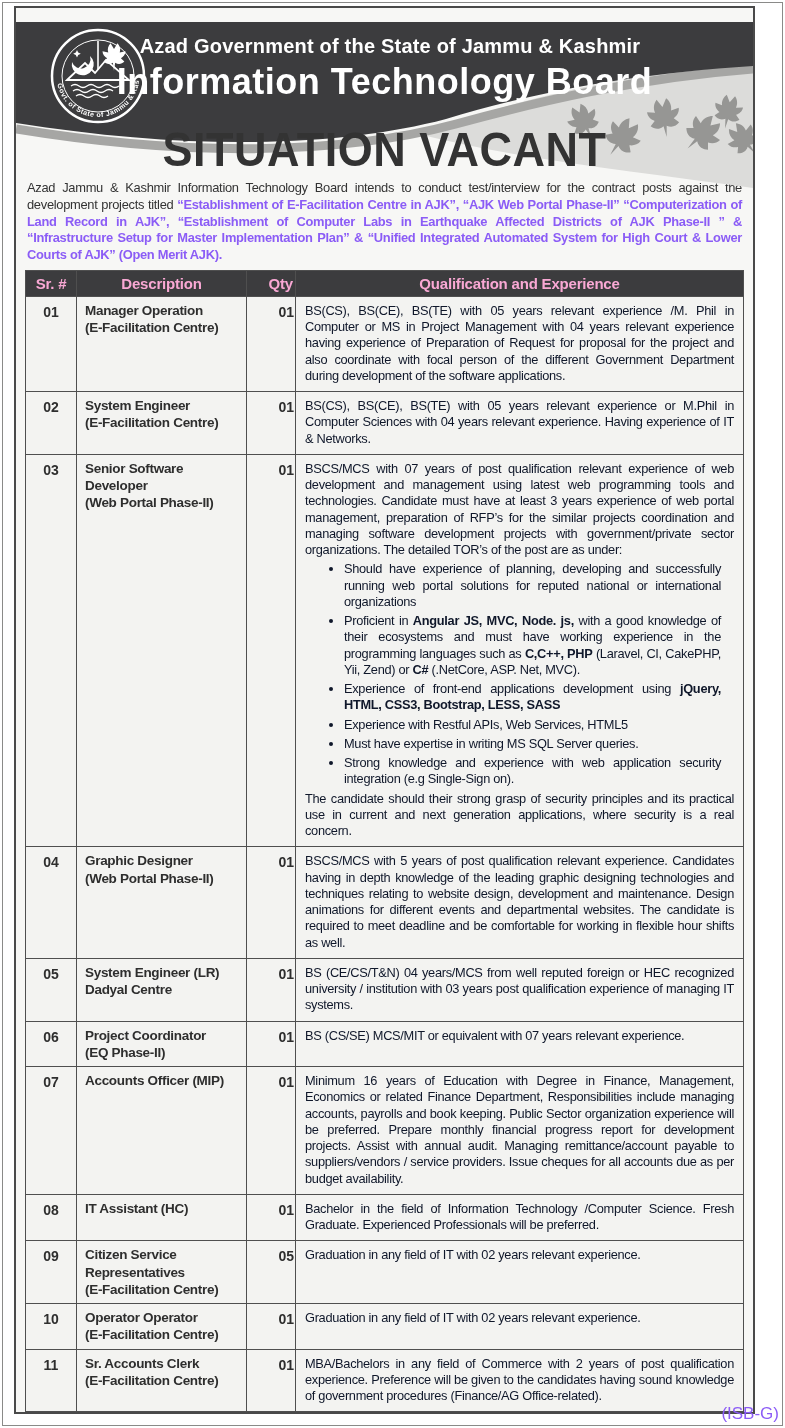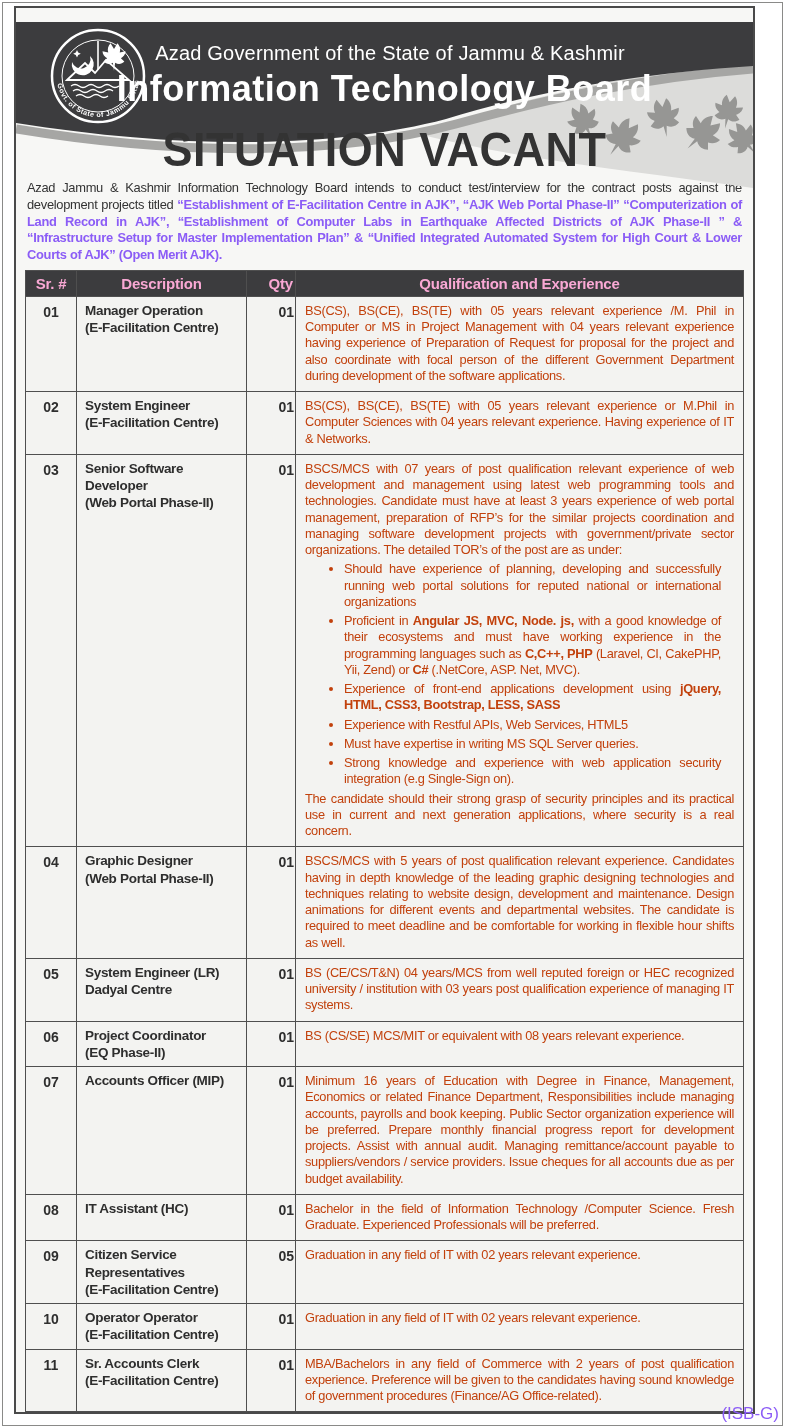--- a/index.html
+++ b/index.html
@@ -4,39 +4,39 @@
 <style>
   html,body{margin:0;padding:0;width:785px;height:1428px;overflow:hidden;background:#fff;
     font-family:"Liberation Sans","DejaVu Sans",sans-serif;color:#2e2e2e;}
   .page-frame{position:absolute;left:2px;top:2px;width:779px;height:1422px;border:1px solid #8a8a88;}
   .ad{position:absolute;left:14px;top:6px;width:741px;height:1408px;border:2px solid #4a4a4a;
     background:#f7f7f5;box-sizing:border-box;overflow:hidden;}
   
   .banner{position:relative;height:168px;}
   .banner svg.wave{position:absolute;left:0;top:14px;width:737px;height:168px;}
   .banner-titles{position:absolute;left:0;right:0;top:22px;text-align:center;z-index:3;color:#fff;}
-  .govt-line{font-size:20px;font-weight:normal;letter-spacing:0.2px;margin:12px 0 3px 0;padding-left:11px;}
+  .govt-line{font-size:20px;font-weight:bold;letter-spacing:0.2px;margin:5px 0 3px 0;padding-left:11px;}
   .board-line{font-size:36px;font-weight:bold;letter-spacing:0.5px;margin:0;}
   .seal{position:absolute;left:32px;top:18px;z-index:4;}
   .big-title{position:absolute;left:0;right:0;top:116px;z-index:3;text-align:center;
     font-size:45px;font-weight:bold;color:#333;letter-spacing:0.5px;transform:scaleY(1.08);}
   
   .intro{margin:4px 11px 6px 11px;font-size:12.9px;line-height:1.3;letter-spacing:-0.3px;
     text-align:justify;color:#333;}
   .intro b{color:#8b5cf6;}
   
   table.jobs{border-collapse:collapse;width:719px;margin:2px auto 4px auto;background:#f3f3f1;}
   .jobs th,.jobs td{border:1.5px solid #4f4f4f;}
   .jobs th{background:#3c3c3e;color:#f9a8d4;font-size:15px;font-weight:bold;padding:4px 2px;letter-spacing:-0.2px;}
   .c-sr{width:46px;text-align:center;font-weight:bold;vertical-align:top;padding-top:7px;font-size:14px;}
   .c-desc{width:158px;font-weight:bold;vertical-align:top;padding:5px 3px 5px 8px;font-size:13.5px;
     line-height:1.28;letter-spacing:-0.3px;}
   .c-qty{width:44px;text-align:right;font-weight:bold;vertical-align:top;padding-top:7px;font-size:14px;}
   .c-qual{vertical-align:top;padding:4px 9px 5px 9px;text-align:justify;font-size:12.8px;
-    line-height:1.27;letter-spacing:-0.3px;color:#c2410c;}
+    line-height:1.27;letter-spacing:-0.3px;color:#0f172a;}
   .c-qual p{margin:2px 0;}
   .c-qual ul{margin:3px 0;padding-left:26px;}
   .c-qual li{margin:3px 13px;text-align:justify;}
   
   .terms{margin:2px 11px 0 11px;}
   .terms-heading{font-size:15.5px;font-weight:bold;margin:2px 0 3px 2px;letter-spacing:-0.2px;}
   .isbg{position:absolute;right:6px;top:1404px;font-size:17px;color:#8b5cf6;}
 </style>
 </head>
 <body>
@@ -176,21 +176,21 @@
           </td>
         </tr>
         <tr>
           <td class="c-sr">06</td>
           <td class="c-desc">
             <div>Project Coordinator</div>
             <div>(EQ Phase-II)</div>
           </td>
           <td class="c-qty">01</td>
           <td class="c-qual">
-            <p><span>BS (CS/SE) MCS/MIT or equivalent with 08 years relevant experience.</span></p>
+            <p><span>BS (CS/SE) MCS/MIT or equivalent with 07 years relevant experience.</span></p>
           </td>
         </tr>
         <tr>
           <td class="c-sr">07</td>
           <td class="c-desc">
             <div>Accounts Officer (MIP)</div>
           </td>
           <td class="c-qty">01</td>
           <td class="c-qual">
             <p><span>Minimum 16 years of Education with Degree in Finance, Management, Economics or related Finance Department, Responsibilities include managing accounts, payrolls and book keeping. Public Sector organization experience will be preferred. Prepare monthly financial progress report for development projects. Assist with annual audit. Managing remittance/account payable to suppliers/vendors / service providers. Issue cheques for all accounts due as per budget availability.</span></p>

